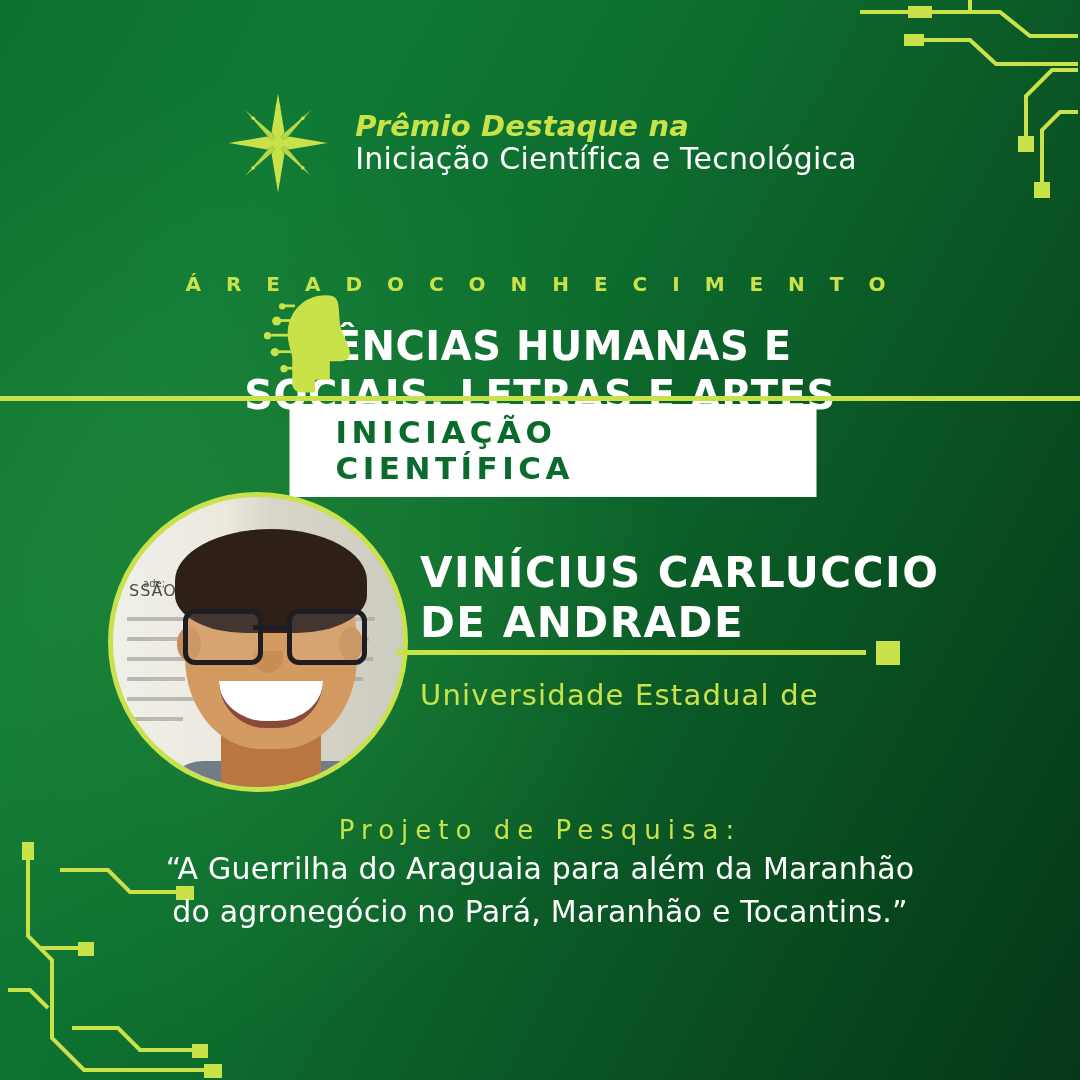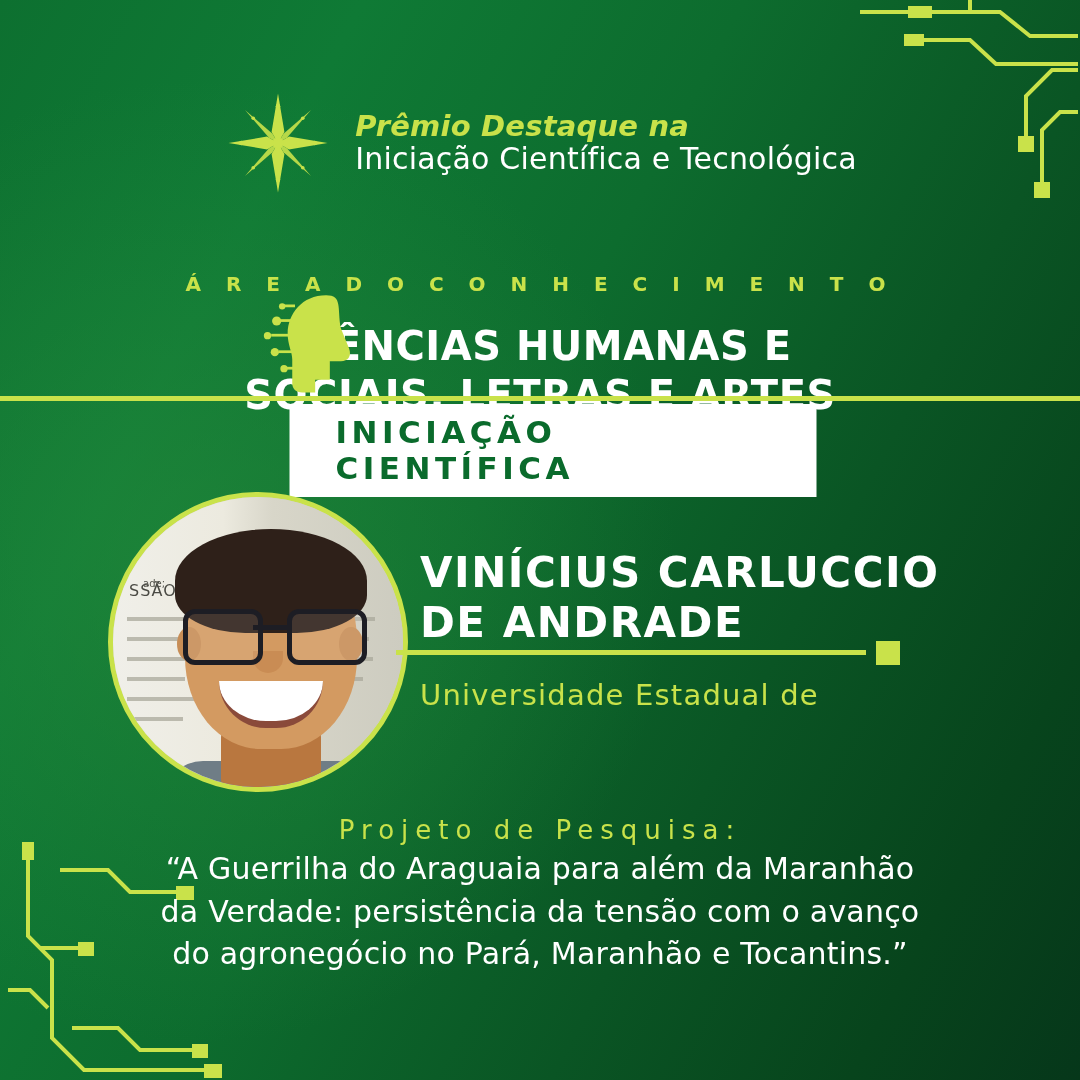--- a/index.html
+++ b/index.html
@@ -466,17 +466,16 @@
   </div>
   <div class="name-rule"></div>
   <div class="name-rule-cap"></div>
   <div class="awardee-inst">
     <div>Universidade Estadual de</div>
   </div>
 
   <div class="project-label">Projeto de Pesquisa:</div>
   <div class="project-title">
     <div>“A Guerrilha do Araguaia para além da Maranhão</div>
-    <div>da Verdade: persistência da tensão com o avanço</div>
     <div>do agronegócio no Pará, Maranhão e Tocantins.”</div>
   </div>
 
 </div>
 
 </body></html>

